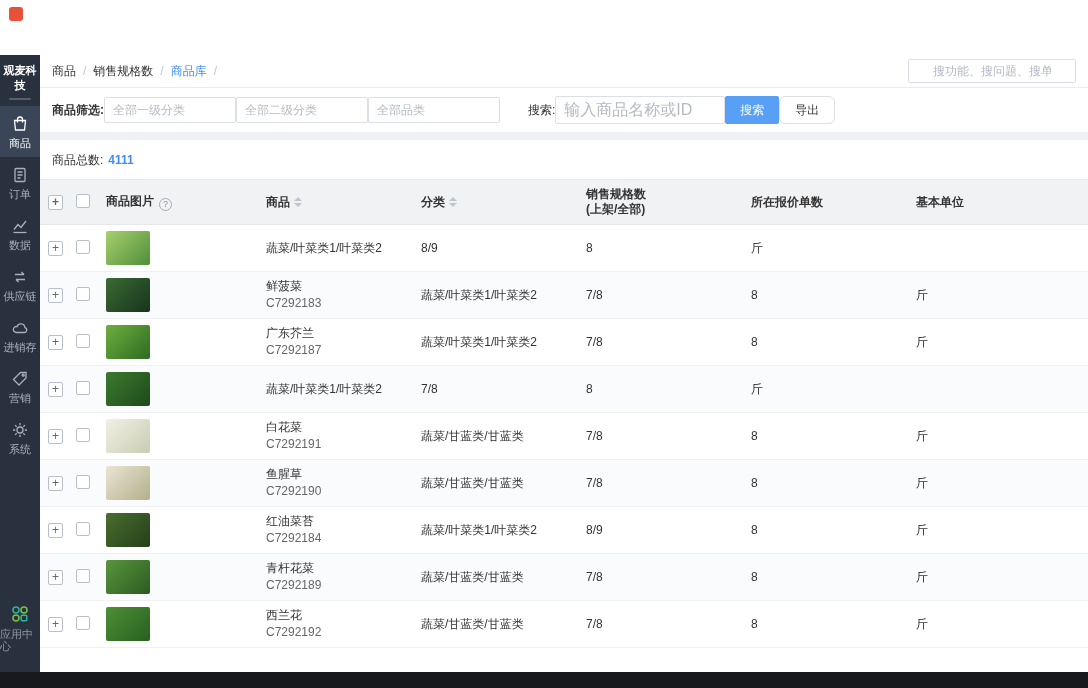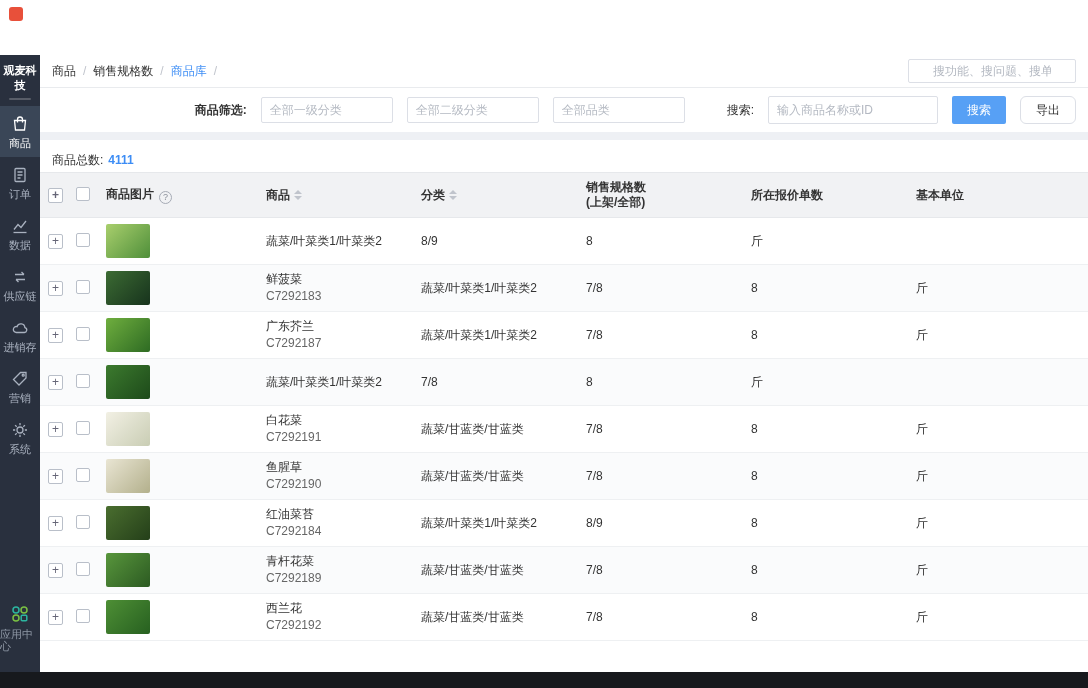--- a/index.html
+++ b/index.html
@@ -30,32 +30,32 @@
   
   .main { flex:1; background:#eef0f4; display:flex; flex-direction:column; min-width:0; }
 
   .breadcrumb-bar { background:#fff; height:33px; display:flex; align-items:center; padding:0 12px; border-bottom:1px solid #e9ebee; flex-shrink:0; }
   .crumb { color:#333; cursor:pointer; }
   .crumb:not(:last-child)::after { content:"/"; color:#c0c4cc; margin:0 7px; }
   .crumb.current { color:var(--accent); cursor:default; }
   .global-search { margin-left:auto; width:168px; height:24px; border:1px solid #dcdfe6; border-radius:2px; padding:0 24px; font-size:12px; color:#333; outline:none; font-family:inherit; }
   .global-search::placeholder { color:#b4b9c2; }
 
-  .filter-bar { background:#fff; height:44px; display:flex; align-items:center; padding:0 12px; gap:14px; flex-shrink:0;justify-content:flex-end; }
+  .filter-bar { background:#fff; height:44px; display:flex; align-items:center; padding:0 12px; flex-shrink:0; }
   .filter-label { color:#333; font-weight:bold; }
   .select-box { width:132px; height:26px; border:1px solid #dcdfe6; border-radius:2px; display:flex; align-items:center; padding:0 8px; color:#b4b9c2; background:#fff; cursor:pointer; }
   .search-label { margin-left:28px; color:#333; }
-  .search-input { width:170px; height:28px; border:1px solid #dcdfe6; border-radius:2px; padding:0 8px; outline:none; font-family:inherit; font-size:12px; }
+  .search-input { width:170px; height:28px; border:1px solid #dcdfe6; border-radius:2px; padding:0 8px; outline:none; font-family:inherit; font-size:16px; }
   .search-input::placeholder { color:#b4b9c2; }
   .btn-primary { height:28px; padding:0 15px; background:var(--primary); color:#fff; border:none; border-radius:2px; font-size:12px; cursor:pointer; font-family:inherit; }
   .btn-default { height:28px; padding:0 15px; background:#fff; color:#333; border:1px solid #dcdfe6; border-radius:6px; font-size:12px; cursor:pointer; font-family:inherit; }
 
   
   .table-card { background:#fff; margin-top:8px; flex:1; overflow:hidden; display:flex; flex-direction:column; }
-  .count-row { padding:12px 12px 3px; }
+  .count-row { padding:12px 12px 10px; }
   .count-num { color:var(--accent); font-weight:bold; margin-left:5px; }
 
   .grid { display:grid; grid-template-columns:28px 30px 160px 155px 165px 165px 165px 1fr; align-items:center; padding-left:8px; }
   .thead { background:#f1f2f4; border-top:1px solid #e6e8eb; border-bottom:1px solid #e6e8eb; height:46px; font-weight:bold; color:#333; }
   .trow { height:47px; border-bottom:1px solid #eef0f2; background:#fff; }
   .trow:nth-child(even) { background:#fafbfc; }
 
   .expand-box { width:15px; height:15px; border:1px solid #b9bfc9; border-radius:2px; color:#667; display:inline-flex; align-items:center; justify-content:center; font-size:12px; line-height:1; background:#fff; cursor:pointer; }
   .expand-box::before { content:"+"; }
   .checkbox { width:14px; height:14px; border:1px solid #b9bfc9; border-radius:2px; background:#fff; display:inline-block; cursor:pointer; }

